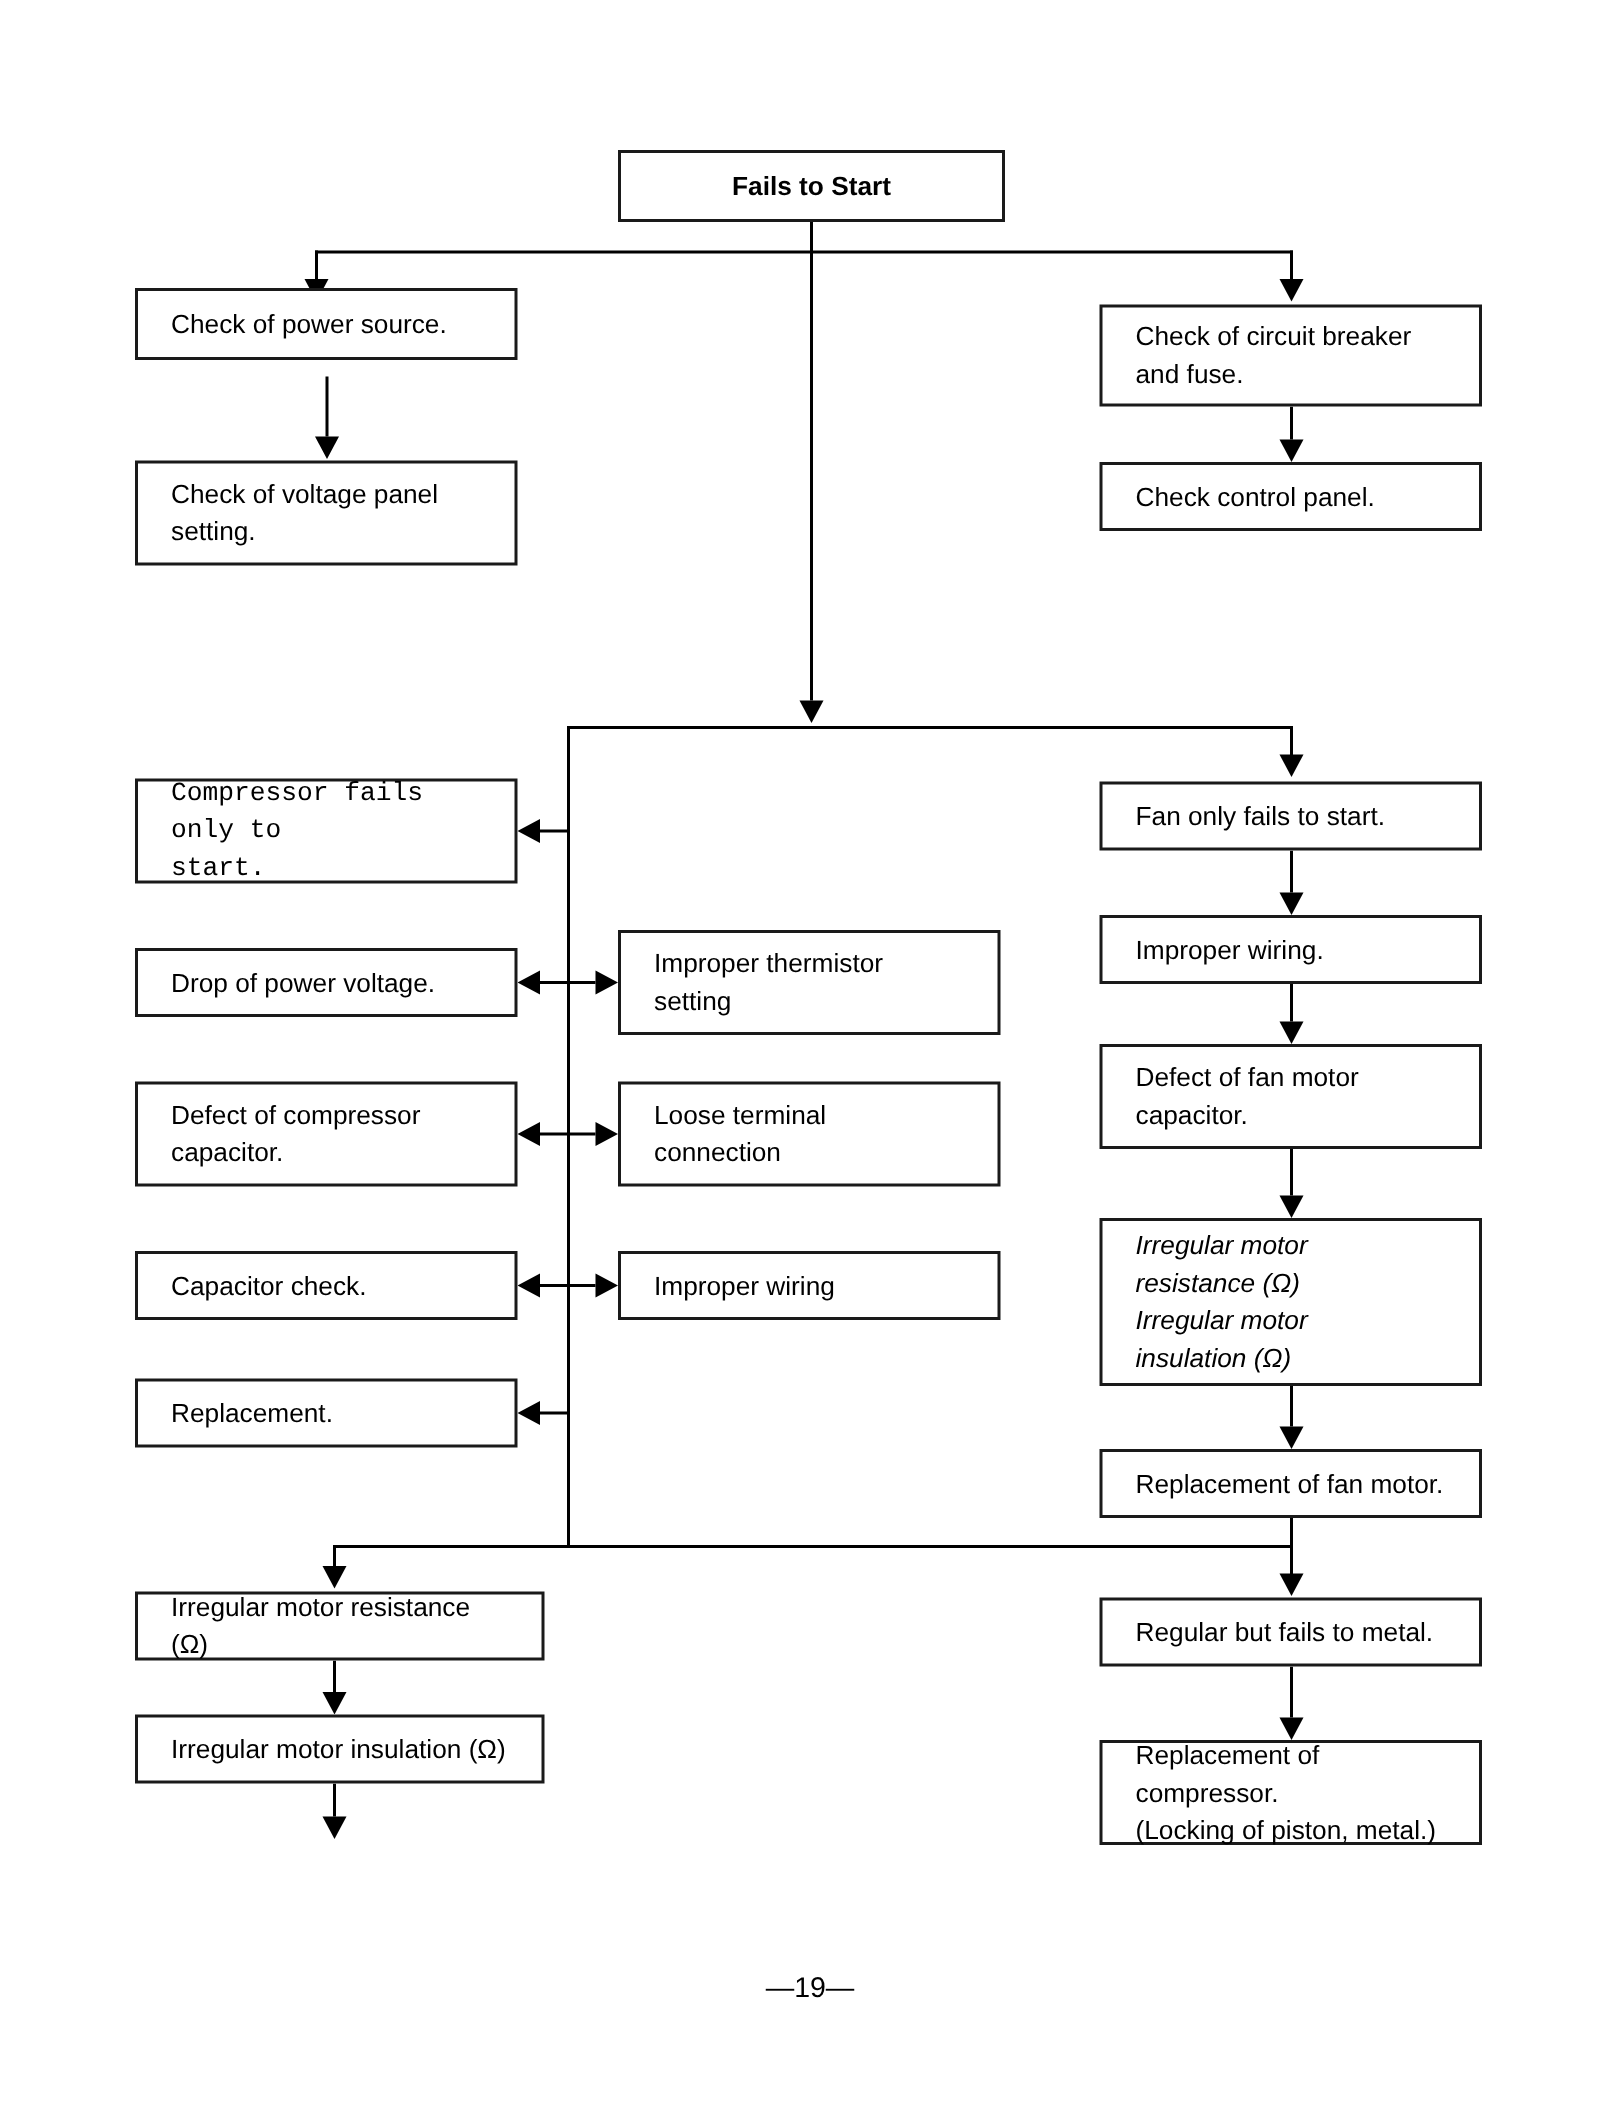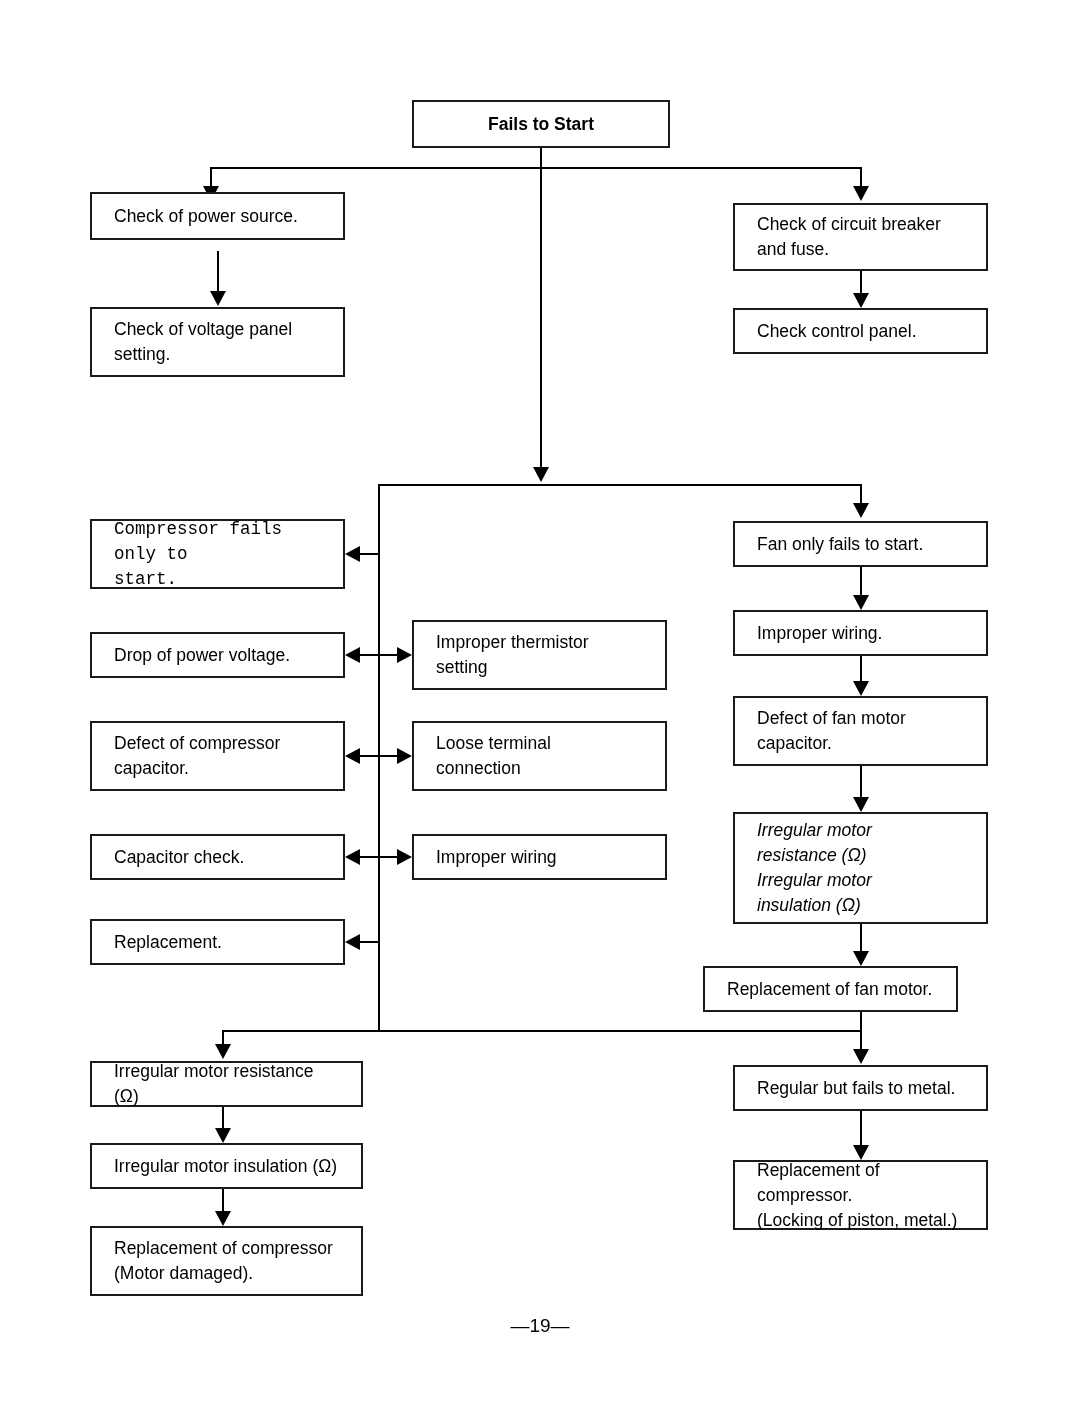--- a/index.html
+++ b/index.html
@@ -200,21 +200,21 @@
 
   <div class="node" style="left:733px; top:812px; width:255px; height:112px;font-style:italic;">
     <span>Irregular motor
 resistance (Ω)
 Irregular motor
 insulation (Ω)</span>
   </div>
   <div class="line vline" style="left:860px; top:924px; width:2px; height:27px;"></div>
   <div class="arrow arrow-down" style="left:853px; top:951px;"></div>
 
-  <div class="node" style="left:703px; top:966px; width:255px; height:46px;">
+  <div class="node" style="left:733px; top:966px; width:255px; height:46px;">
     <span>Replacement of fan motor.</span>
   </div>
 
   <div class="line vline" style="left:860px; top:1012px; width:2px; height:20px;"></div>
   <div class="line hline" style="left:222px; top:1030px; width:640px; height:2px;"></div>
   <div class="line vline" style="left:222px; top:1030px; width:2px; height:15px;"></div>
   <div class="arrow arrow-down" style="left:215px; top:1044px;"></div>
   <div class="line vline" style="left:860px; top:1030px; width:2px; height:20px;"></div>
   <div class="arrow arrow-down" style="left:853px; top:1049px;"></div>
 
@@ -223,24 +223,20 @@
   </div>
   <div class="line vline" style="left:222px; top:1107px; width:2px; height:21px;"></div>
   <div class="arrow arrow-down" style="left:215px; top:1128px;"></div>
 
   <div class="node" style="left:90px; top:1143px; width:273px; height:46px;">
     <span>Irregular motor insulation (Ω)</span>
   </div>
   <div class="line vline" style="left:222px; top:1189px; width:2px; height:22px;"></div>
   <div class="arrow arrow-down" style="left:215px; top:1211px;"></div>
 
-  <div class="node" style="left:90px; top:1226px; width:273px; height:70px;">
-    <span>Replacement of compressor
-(Motor damaged).</span>
-  </div>
 
   <div class="node" style="left:733px; top:1065px; width:255px; height:46px;">
     <span>Regular but fails to metal.</span>
   </div>
   <div class="line vline" style="left:860px; top:1111px; width:2px; height:34px;"></div>
   <div class="arrow arrow-down" style="left:853px; top:1145px;"></div>
 
   <div class="node" style="left:733px; top:1160px; width:255px; height:70px;">
     <span>Replacement of compressor.
 (Locking of piston, metal.)</span>

